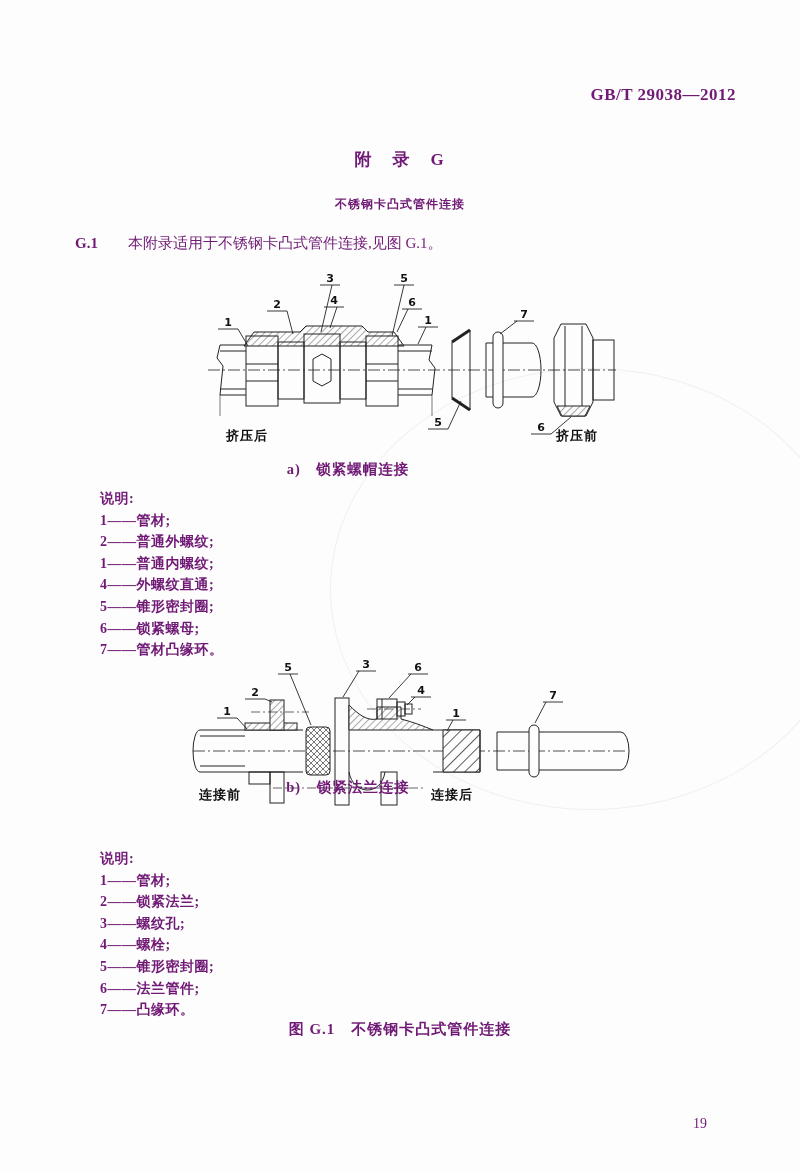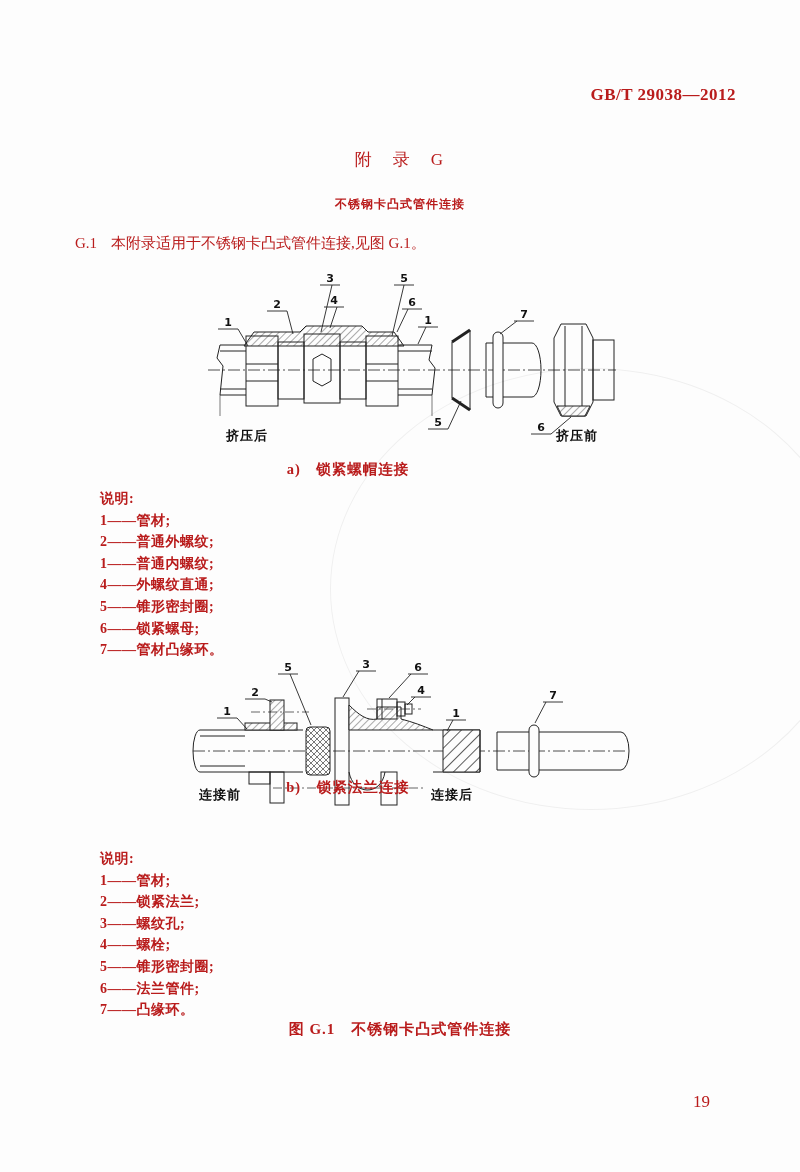--- a/index.html
+++ b/index.html
@@ -1,35 +1,35 @@
 <!DOCTYPE html>
 <html><head>
 <meta charset="utf-8">
 <style>
   html,body{margin:0;padding:0;background:#e8e8e8;}
   .page{
     position:relative;width:800px;height:1172px;margin:0 auto;
-    background:#fdfdfd;color:#b91c1c;overflow:hidden;
+    background:#fdfdfd;color:#701a75;overflow:hidden;
     font-family:"Liberation Serif", serif;
   }
   .abs{position:absolute;}
   .std-num{top:85px;right:64px;font-size:17px;font-weight:bold;letter-spacing:.5px;}
-  .app-title{top:148px;left:0;width:800px;text-align:center;font-size:17px;font-weight:normal;letter-spacing:2px;}
+  .app-title{top:148px;left:0;width:800px;text-align:center;font-size:17px;font-weight:bold;letter-spacing:2px;}
   .app-subtitle{top:173px;left:0;width:800px;text-align:center;font-size:15px;font-weight:bold;}
   .app-name{top:196px;left:0;width:800px;text-align:center;font-size:12px;font-weight:bold;letter-spacing:1px;}
   .clause{top:234px;left:75px;width:660px;font-size:15px;}
-  .clause .num{font-weight:normal;margin-right:14px;}
+  .clause .num{font-weight:bold;margin-right:30px;}
   .sub-caption{left:0;width:696px;text-align:center;font-size:14.5px;font-weight:bold;letter-spacing:1px;}
   .cap-a{top:460px;}
   .cap-b{top:778px;}
   .legend{left:100px;font-size:14px;line-height:21.6px;font-weight:700;letter-spacing:.5px;}
   .legend-a{top:488px;}
   .legend-b{top:848px;}
   .fig-caption{top:1020px;left:0;width:800px;text-align:center;font-size:15px;font-weight:bold;letter-spacing:1px;}
-  .page-num{top:1092px;left:693px;font-size:17px;}
+  .page-num{top:1116px;left:693px;font-size:14px;}
   .scan-arc{left:330px;top:368px;width:520px;height:440px;border:1px solid rgba(0,0,0,0.055);border-radius:50%;pointer-events:none;}
   .diagram{overflow:visible;}
   .diagram text{font-family:"DejaVu Sans", sans-serif;}
   .co{font-size:11px;font-weight:bold;fill:#111;}
   .cn{font-size:13px;font-weight:bold;fill:#111;letter-spacing:1px;}
 </style>
 </head>
 <body>
 
 <div class="page">

